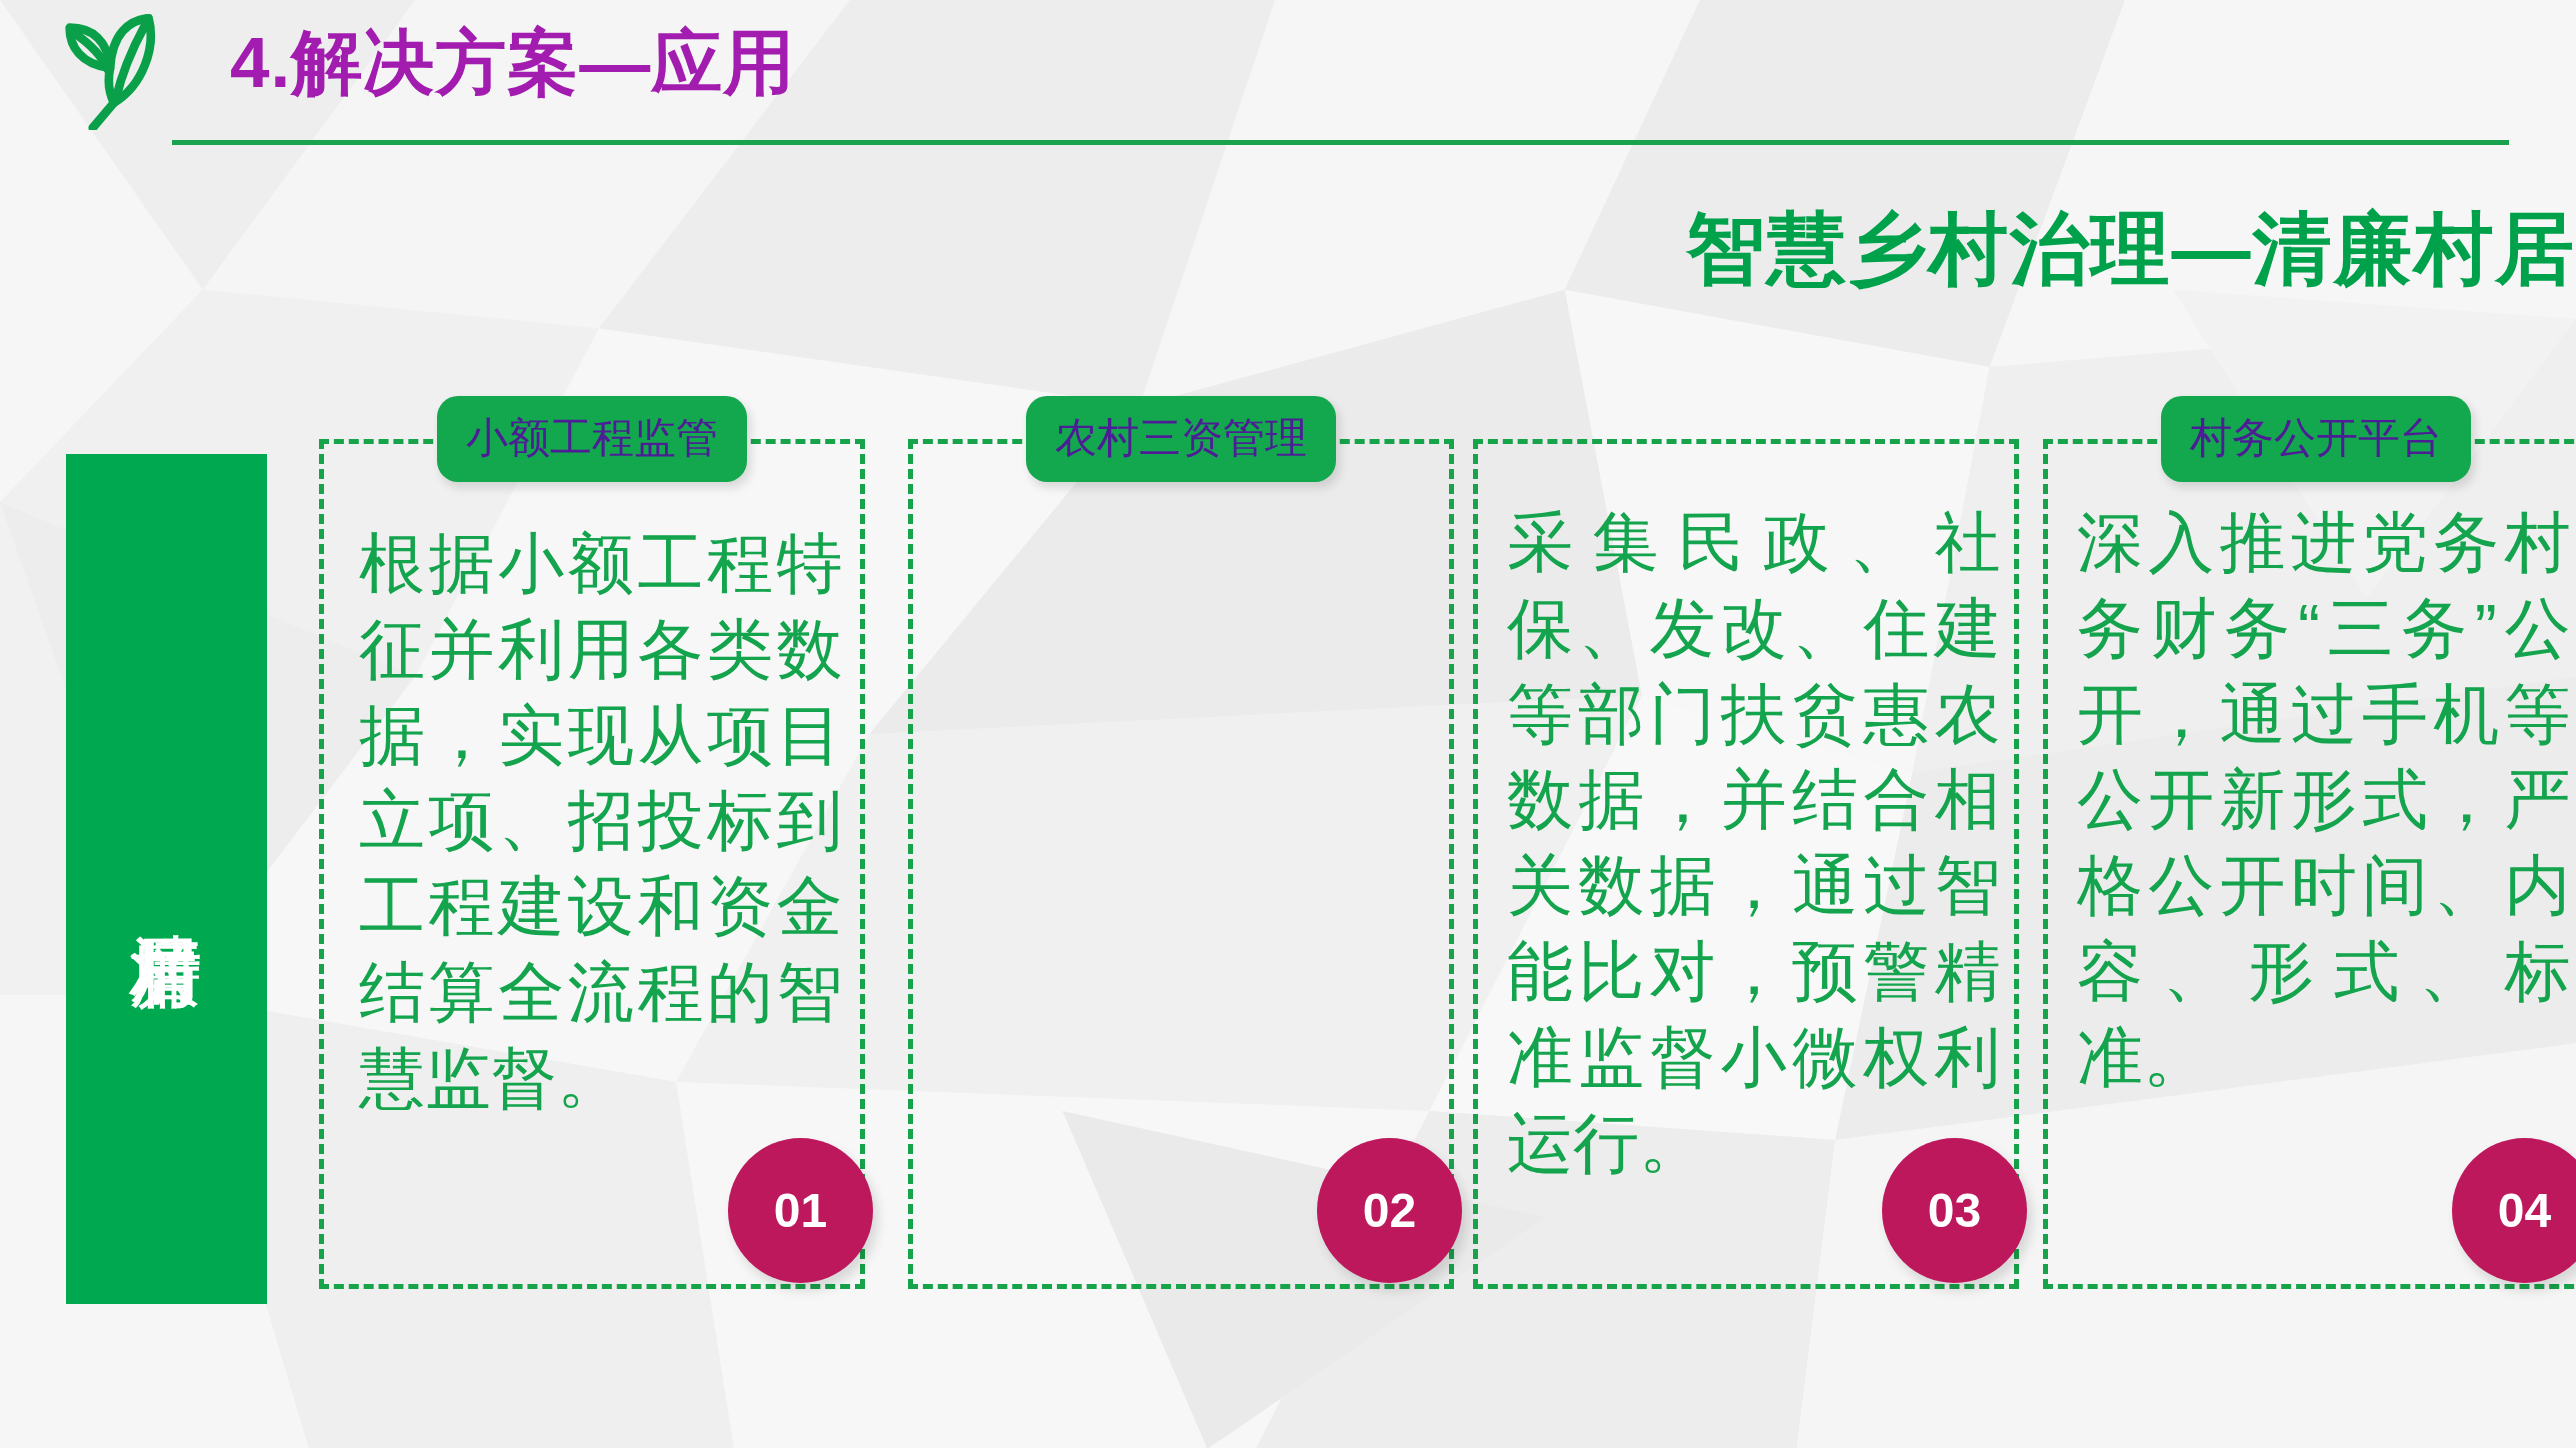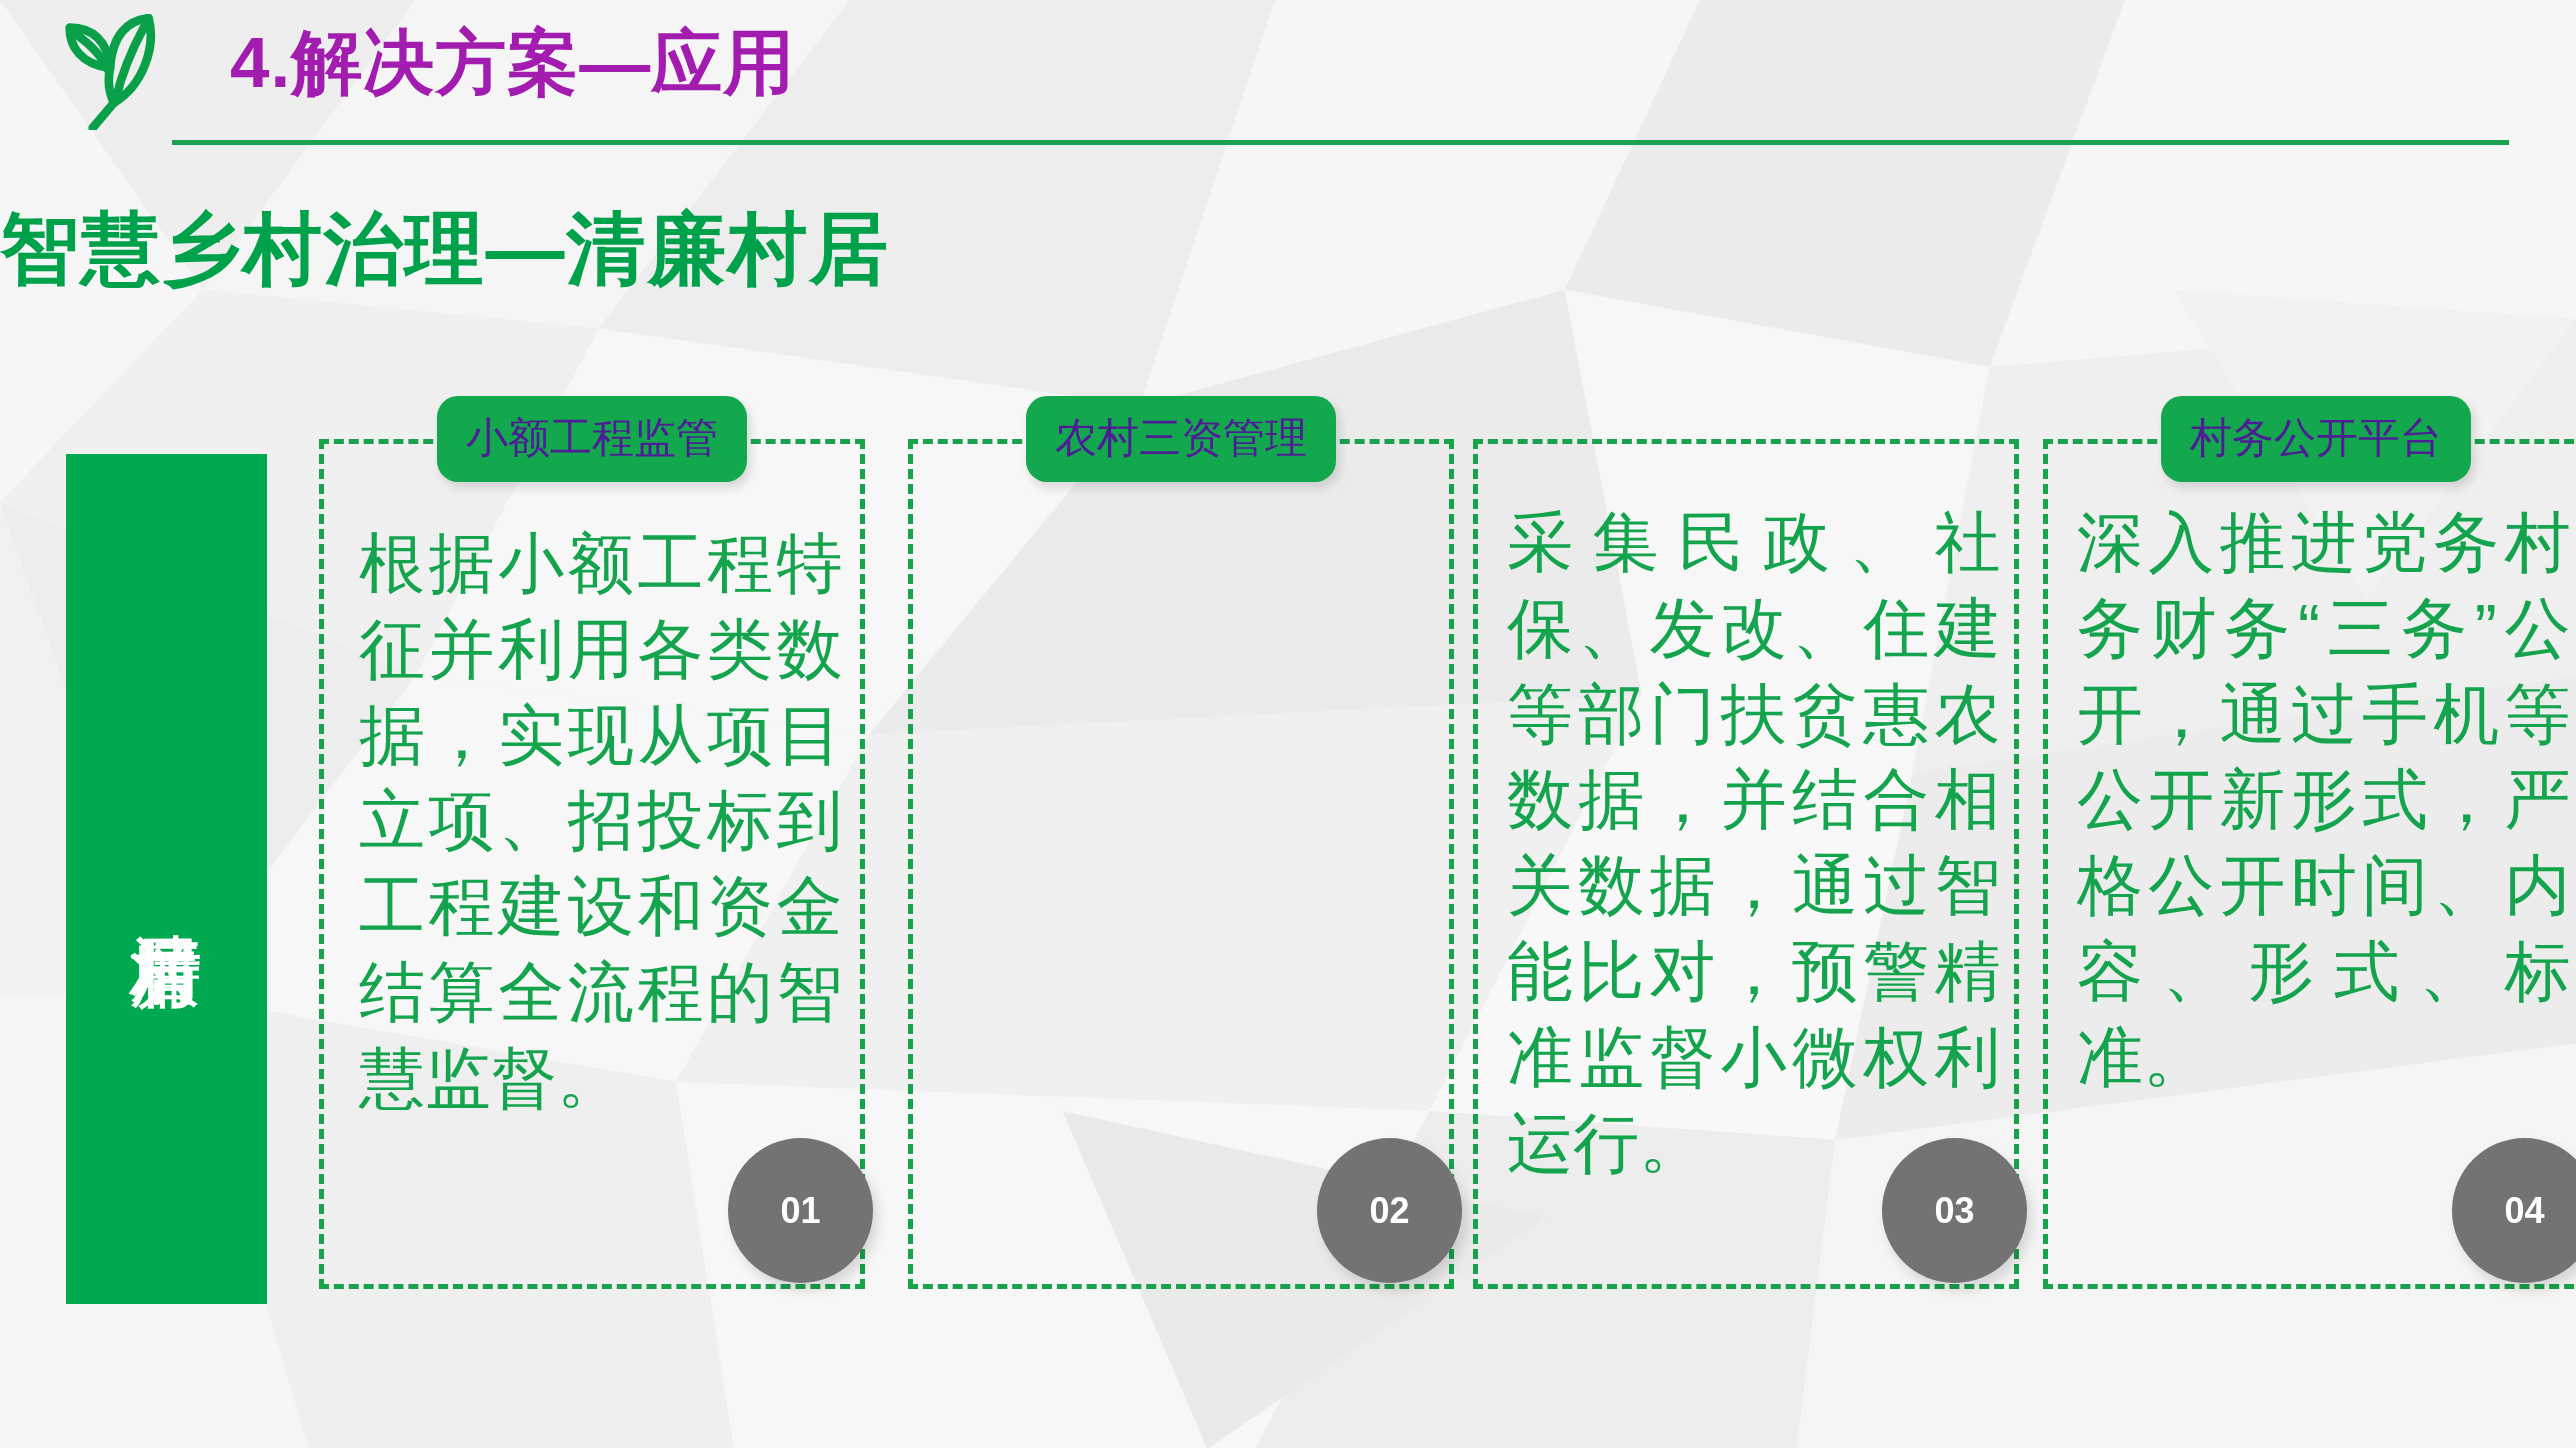--- a/index.html
+++ b/index.html
@@ -59,21 +59,21 @@
     height: 4.8px;
     background: #1ba24f;
   }
 
   
   .main-heading {
     position: absolute;
     top: 197px;
     left: 0;
     width: 2576px;
-    text-align: left;
+    text-align: right;
     font-size: 79px;
     font-weight: bold;
     color: #00a14b;
     letter-spacing: 1.9px;
     z-index: 5;
   }
 
   
   .left-block {
     position: absolute;
@@ -142,23 +142,23 @@
   .card.c1 .card-body { top: 77px; left: 35px; right: 17.4px; }
   .card.c2 .card-body { top: 48px; left: 21px; right: 11.6px; }
   .card.c3 .card-body { top: 56px; left: 29px; right: 13.5px; }
   .card.c4 .card-body { top: 56px; left: 29px; right: 13.5px; }
 
   .num-circle {
     position: absolute;
     width: 145px;
     height: 145px;
     border-radius: 50%;
-    background: #737373;
+    background: #be185d;
     color: #ffffff;
-    font-size: 36px;
+    font-size: 48px;
     font-weight: bold;
     display: flex;
     align-items: center;
     justify-content: center;
     box-shadow: 4.8px 7.7px 11.6px rgba(0,0,0,0.13);
     z-index: 8;
   }
   .card.c1 .num-circle { left: 404px; top: 694px; }
   .card.c2 .num-circle { left: 404px; top: 694px; }
   .card.c3 .num-circle { left: 404px; top: 694px; }

